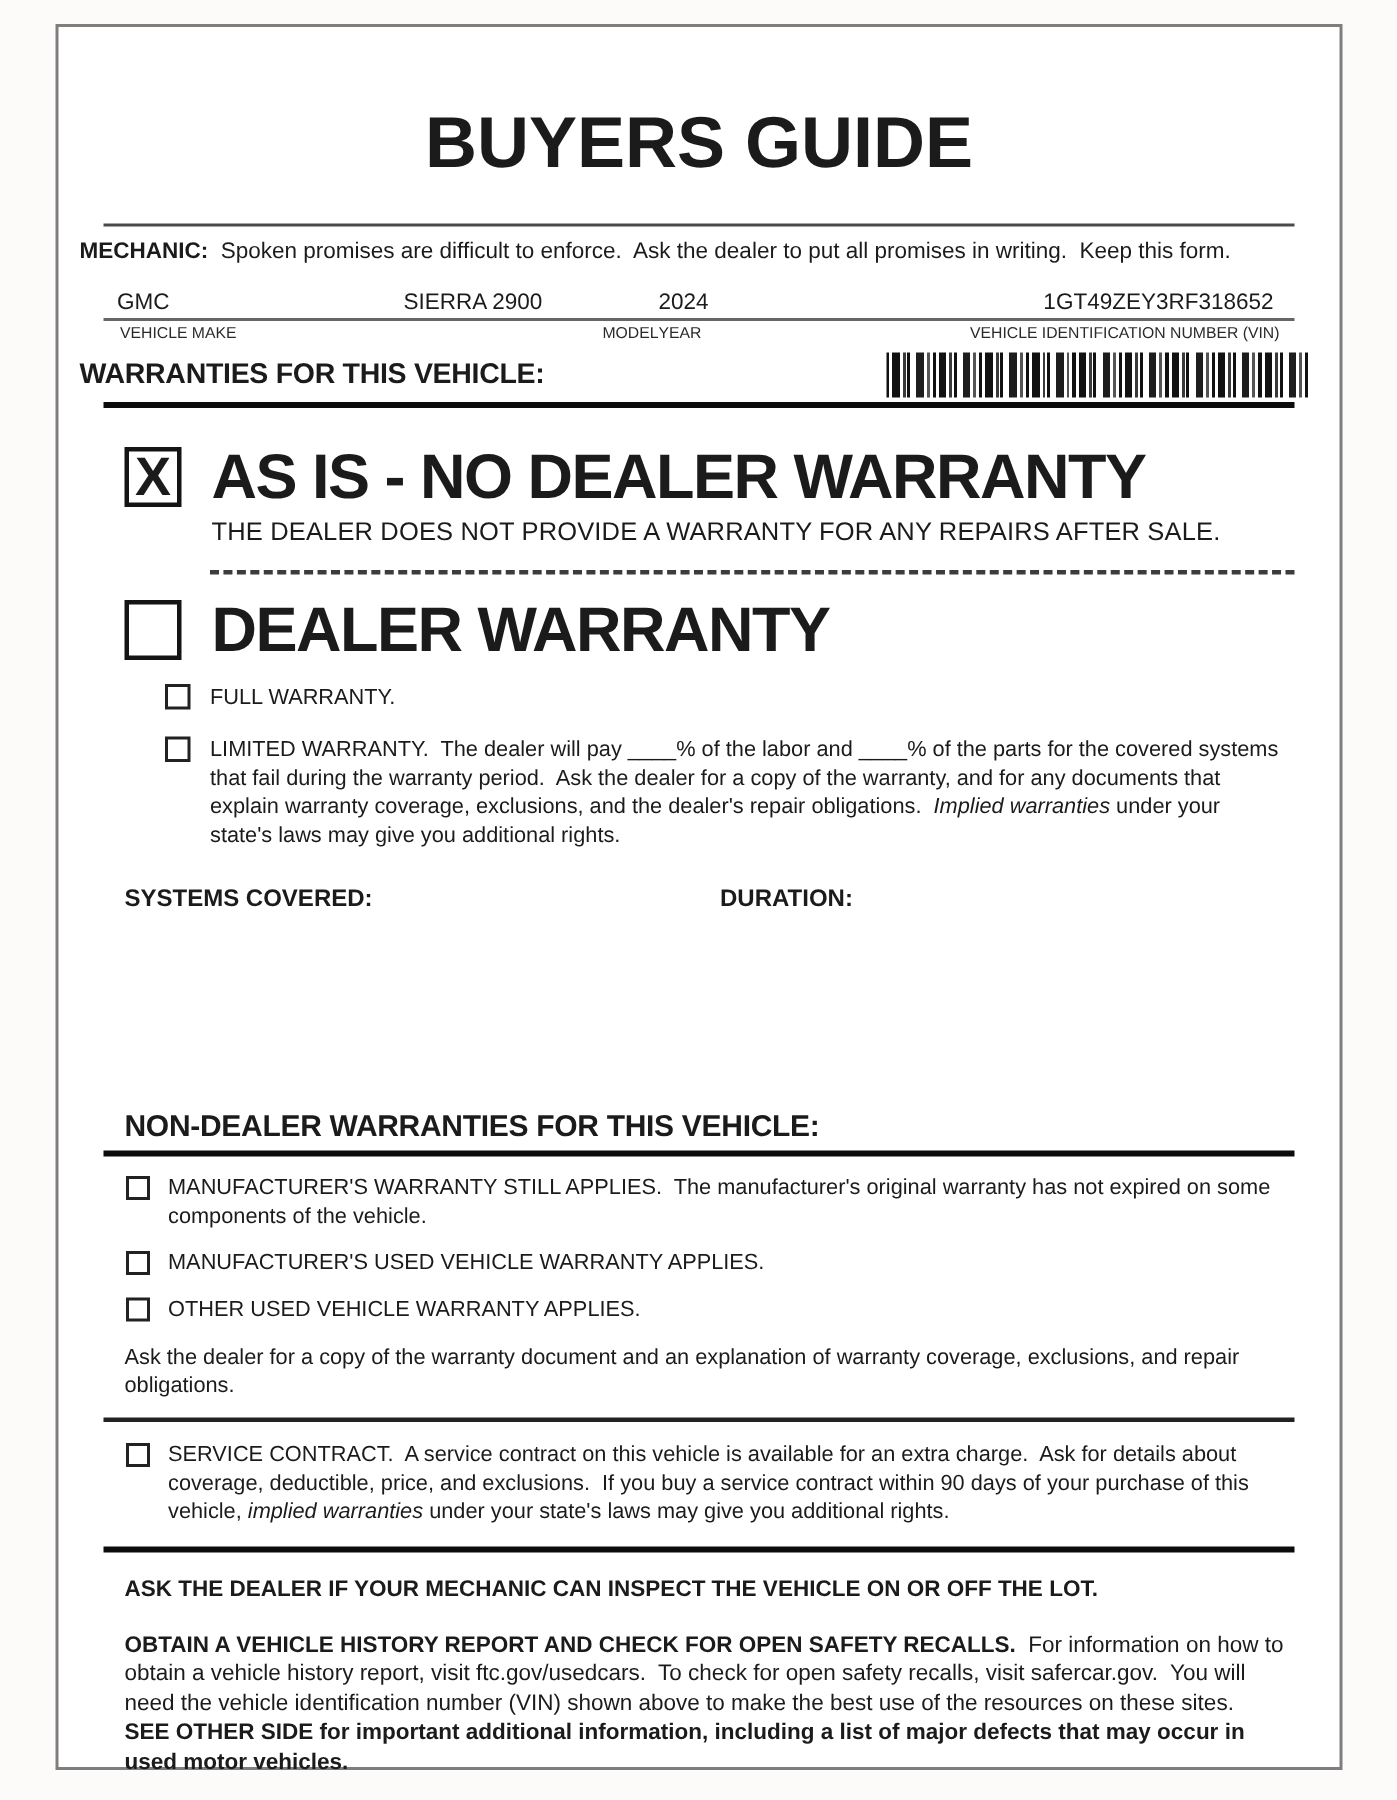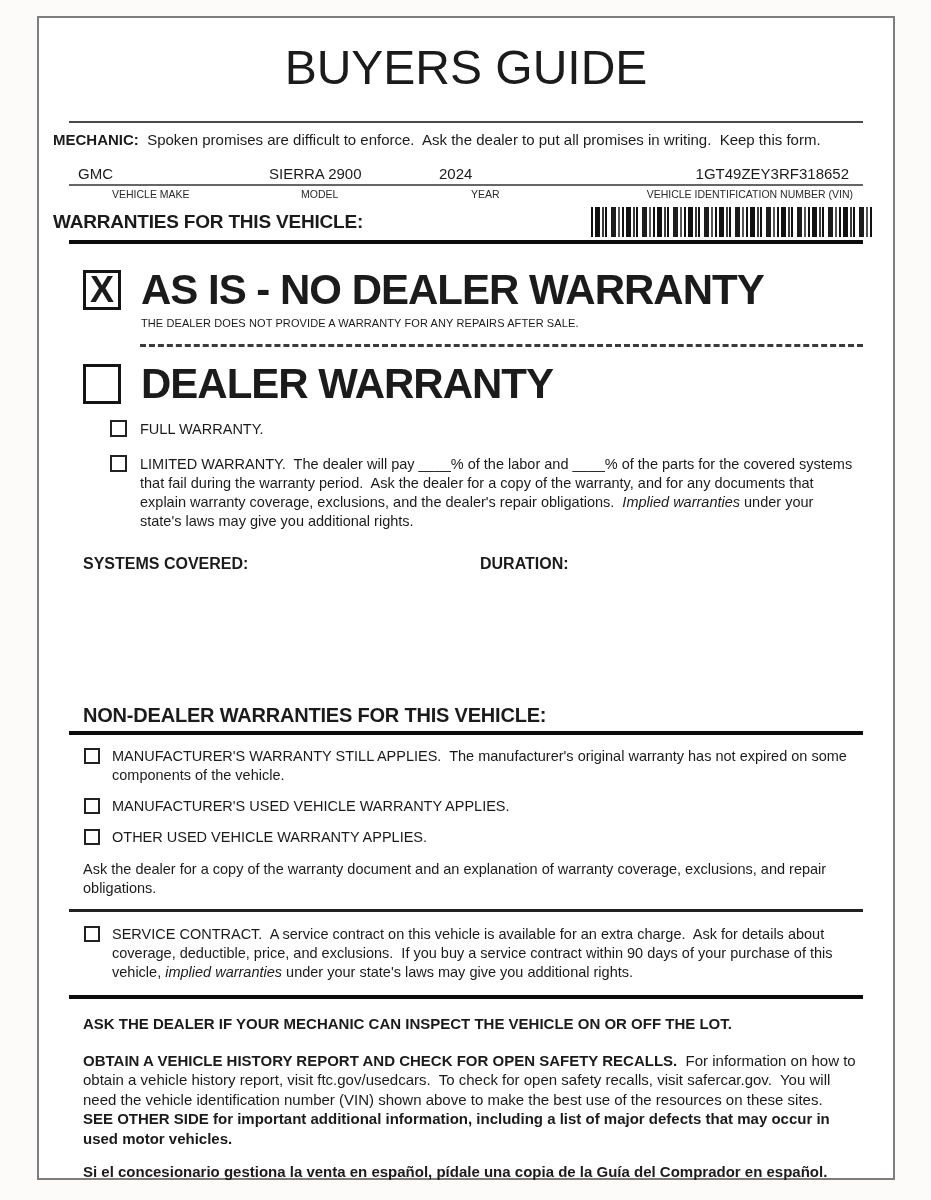--- a/index.html
+++ b/index.html
@@ -1,56 +1,56 @@
 <!DOCTYPE html>
 <html><head>
 <meta charset="utf-8">
 <style>
   * { margin:0; padding:0; box-sizing:border-box; }
   html,body { width:931px; height:1200px; background:#fcfbfa; font-family:"Liberation Sans", sans-serif; color:#1b1b1b; overflow:hidden; }
   .page { position:absolute; left:37px; top:16px; width:858px; height:1164px; background:#fff; border:2px solid #7e7e7e; }
   .content { padding:0 30px; }
   .ind { padding-left:14px; padding-right:8px; }
 
-  h1.title { margin-top:24px; text-align:center; font-size:48px; font-weight:normal; letter-spacing:0; line-height:52px; }
+  h1.title { margin-top:52px; text-align:center; font-size:48px; font-weight:bold; letter-spacing:0; line-height:52px; }
 
   .rule  { height:2px; background:#4a4a4a; margin:0 30px; }
   .rule.thin { height:2px; }
   .rule.thick { height:4px; background:#0c0c0c; }
   .rule.mid { height:3px; background:#222; }
 
   .important { margin-top:8px; font-size:15px; line-height:18px; white-space:pre-wrap; }
   .important b { font-weight:bold; }
 
   .veh-row { display:flex; margin-top:16px; font-size:15px; }
   .veh-row .c1 { width:200px; padding-left:9px; }
   .veh-row .c2 { width:170px; }
   .veh-row .c3 { width:150px; }
   .veh-row .c4 { flex:1; text-align:right; padding-right:14px; }
   .veh-line { height:2px; background:#666; margin:2px 30px 0 30px; }
-  .veh-labels { display:flex; margin-top:2px; font-size:10.5px; color:#2a2a2a;margin-left:32px; }
+  .veh-labels { display:flex; margin-top:2px; font-size:10.5px; color:#2a2a2a; }
   .veh-labels .c1 { width:200px; padding-left:11px; }
-  .veh-labels .c2 { width:170px; }
+  .veh-labels .c2 { width:170px;text-align:right; }
   .veh-labels .c3 { width:150px; }
   .veh-labels .c4 { flex:1; text-align:right; padding-right:10px; }
 
   .warr-row { display:flex; align-items:flex-end; justify-content:space-between; margin-top:7px; }
   .warr-row h2 { font-size:19px; font-weight:bold; letter-spacing:-0.2px; padding-bottom:4px;text-align:right; }
   .barcode { width:282px; height:30px; margin-right:12px;
     background:repeating-linear-gradient(90deg,
       #111 0 2px, #fff 2px 4px, #111 4px 9px, #fff 9px 11px,
       #3a3a3a 11px 13px, #fff 13px 14px, #111 14px 16px, #fff 16px 20px,
       #1d1d1d 20px 25px, #fff 25px 27px, #555 27px 29px, #fff 29px 31px); }
 
   .big-row { display:flex; align-items:center; gap:20px; margin:24px 30px 0 44px; }
   .bigbox { width:38px; height:40px; border:3px solid #141414; flex:0 0 auto;
             display:flex; align-items:center; justify-content:center;
             font-size:36px; font-weight:bold; line-height:1; }
   .big-row h2 { font-size:42px; font-weight:bold; letter-spacing:-1px; line-height:44px; white-space:nowrap; }
-  .as-is-sub { margin:5px 30px 15px 102px; font-size:11px; letter-spacing:0.1px; }
+  .as-is-sub { margin:5px 30px 15px 102px; font-size:17px; letter-spacing:0.1px; }
   .dashed { margin:9px 30px 0 101px; border-bottom:3px dashed #3c3c3c; }
 
   .dw-row { margin-top:15px; }
 
   .small-item { display:flex; gap:13px; margin:14px 38px 0 71px; font-size:14.5px; line-height:19px; }
   .smallbox { width:17px; height:17px; border:2px solid #222; flex:0 0 auto; margin-top:0px; background:#fff; }
   .small-item .txt { white-space:pre-wrap; }
 
   .sys-row { display:flex; margin:24px 30px 0 44px; font-size:16px; font-weight:bold; }
   .sys-row .sys { width:397px; }

